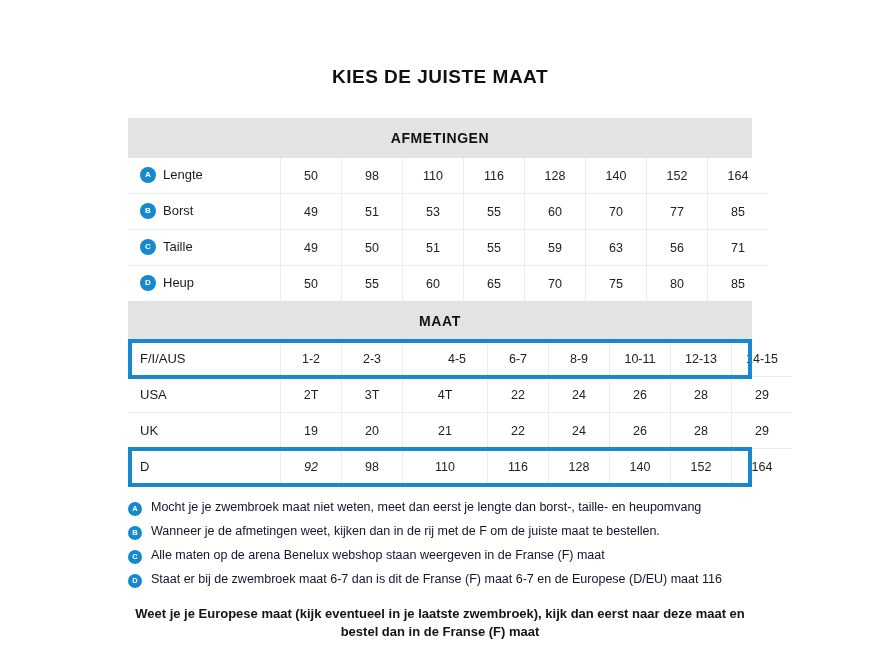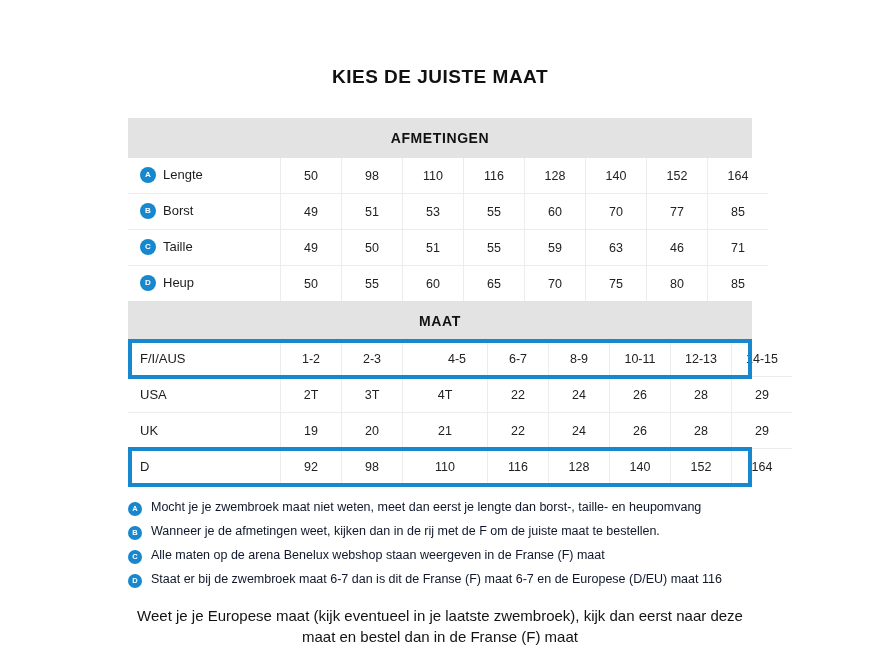--- a/index.html
+++ b/index.html
@@ -121,22 +121,22 @@
   }
   .note .ntext {
     font-size: 12.5px;
     color: #0f172a;
     line-height: 1.25;
   }
   .footer {
     width: 610px;
     margin: 17px auto 0 auto;
     text-align: center;
-    font-size: 15px;
-    font-weight: normal;
+    font-size: 13px;
+    font-weight: bold;
     line-height: 1.42;
     color: #131313;
   }
 </style>
 </head>
 <body>
 
 <div class="page">
 
   <h1 class="title">KIES DE JUISTE MAAT</h1>
@@ -174,21 +174,21 @@
             <td class="lastcol" style="width: 60px;">85</td>
           </tr>
           <tr class="drow">
             <td class="label" style="width: 140px;"><span class="badge">C</span><span>Taille</span></td>
             <td style="width: 60px;">49</td>
             <td style="width: 60px;">50</td>
             <td style="width: 60px;">51</td>
             <td style="width: 60px;">55</td>
             <td style="width: 60px;">59</td>
             <td style="width: 60px;">63</td>
-            <td style="width: 60px;">46</td>
+            <td style="width: 60px;">56</td>
             <td class="lastcol" style="width: 60px;">71</td>
           </tr>
           <tr class="drow noline">
             <td class="label" style="width: 140px;"><span class="badge">D</span><span>Heup</span></td>
             <td style="width: 60px;">50</td>
             <td style="width: 60px;">55</td>
             <td style="width: 60px;">60</td>
             <td style="width: 60px;">65</td>
             <td style="width: 60px;">70</td>
             <td style="width: 60px;">75</td>
@@ -236,21 +236,21 @@
               <td style="width: 60px;">20</td>
               <td style="width: 60px;">21</td>
               <td style="width: 60px;">22</td>
               <td style="width: 60px;">24</td>
               <td style="width: 60px;">26</td>
               <td style="width: 60px;">28</td>
               <td class="lastcol" style="width: 60px;">29</td>
             </tr>
             <tr class="drow noline">
               <td class="label" style="width: 140px;">D</td>
-              <td style="width: 60px;">92</td>
+              <td style="width: 60px; font-style: italic;">92</td>
               <td style="width: 60px;">98</td>
               <td style="width: 60px;">110</td>
               <td style="width: 60px;">116</td>
               <td style="width: 60px;">128</td>
               <td style="width: 60px;">140</td>
               <td style="width: 60px;">152</td>
               <td class="lastcol" style="width: 60px;">164</td>
             </tr>
           </tbody>
       </table>

